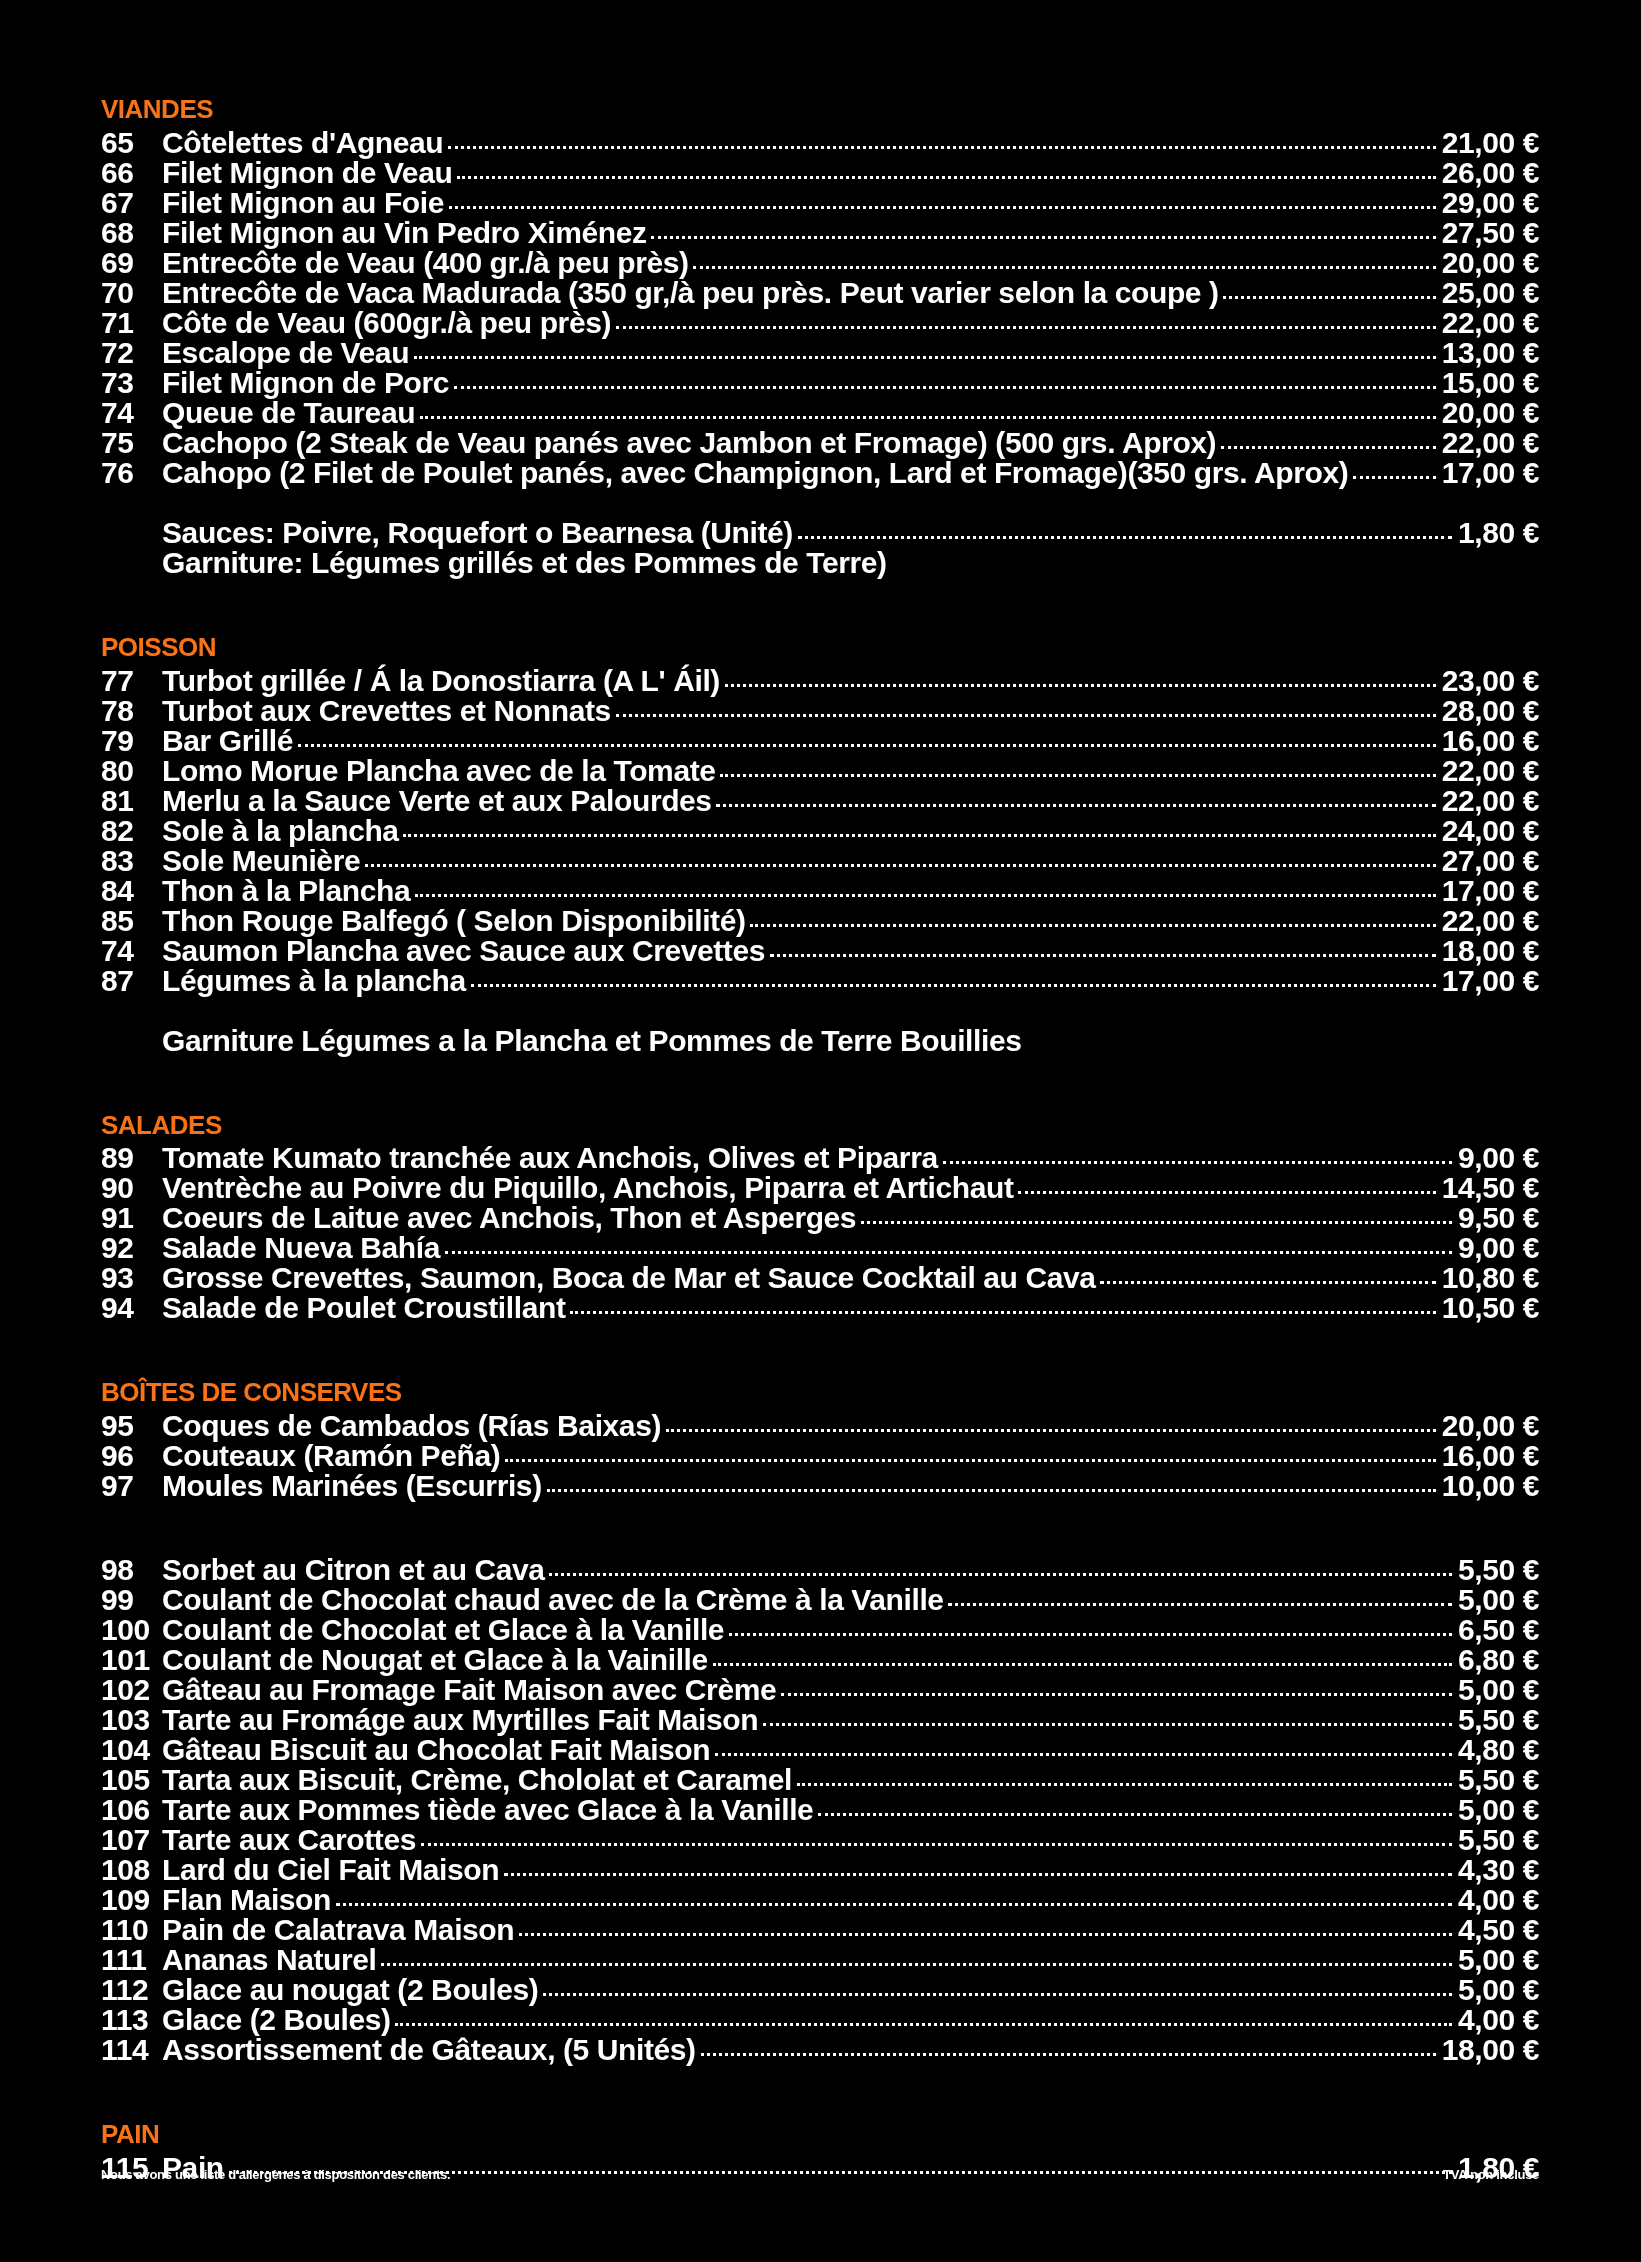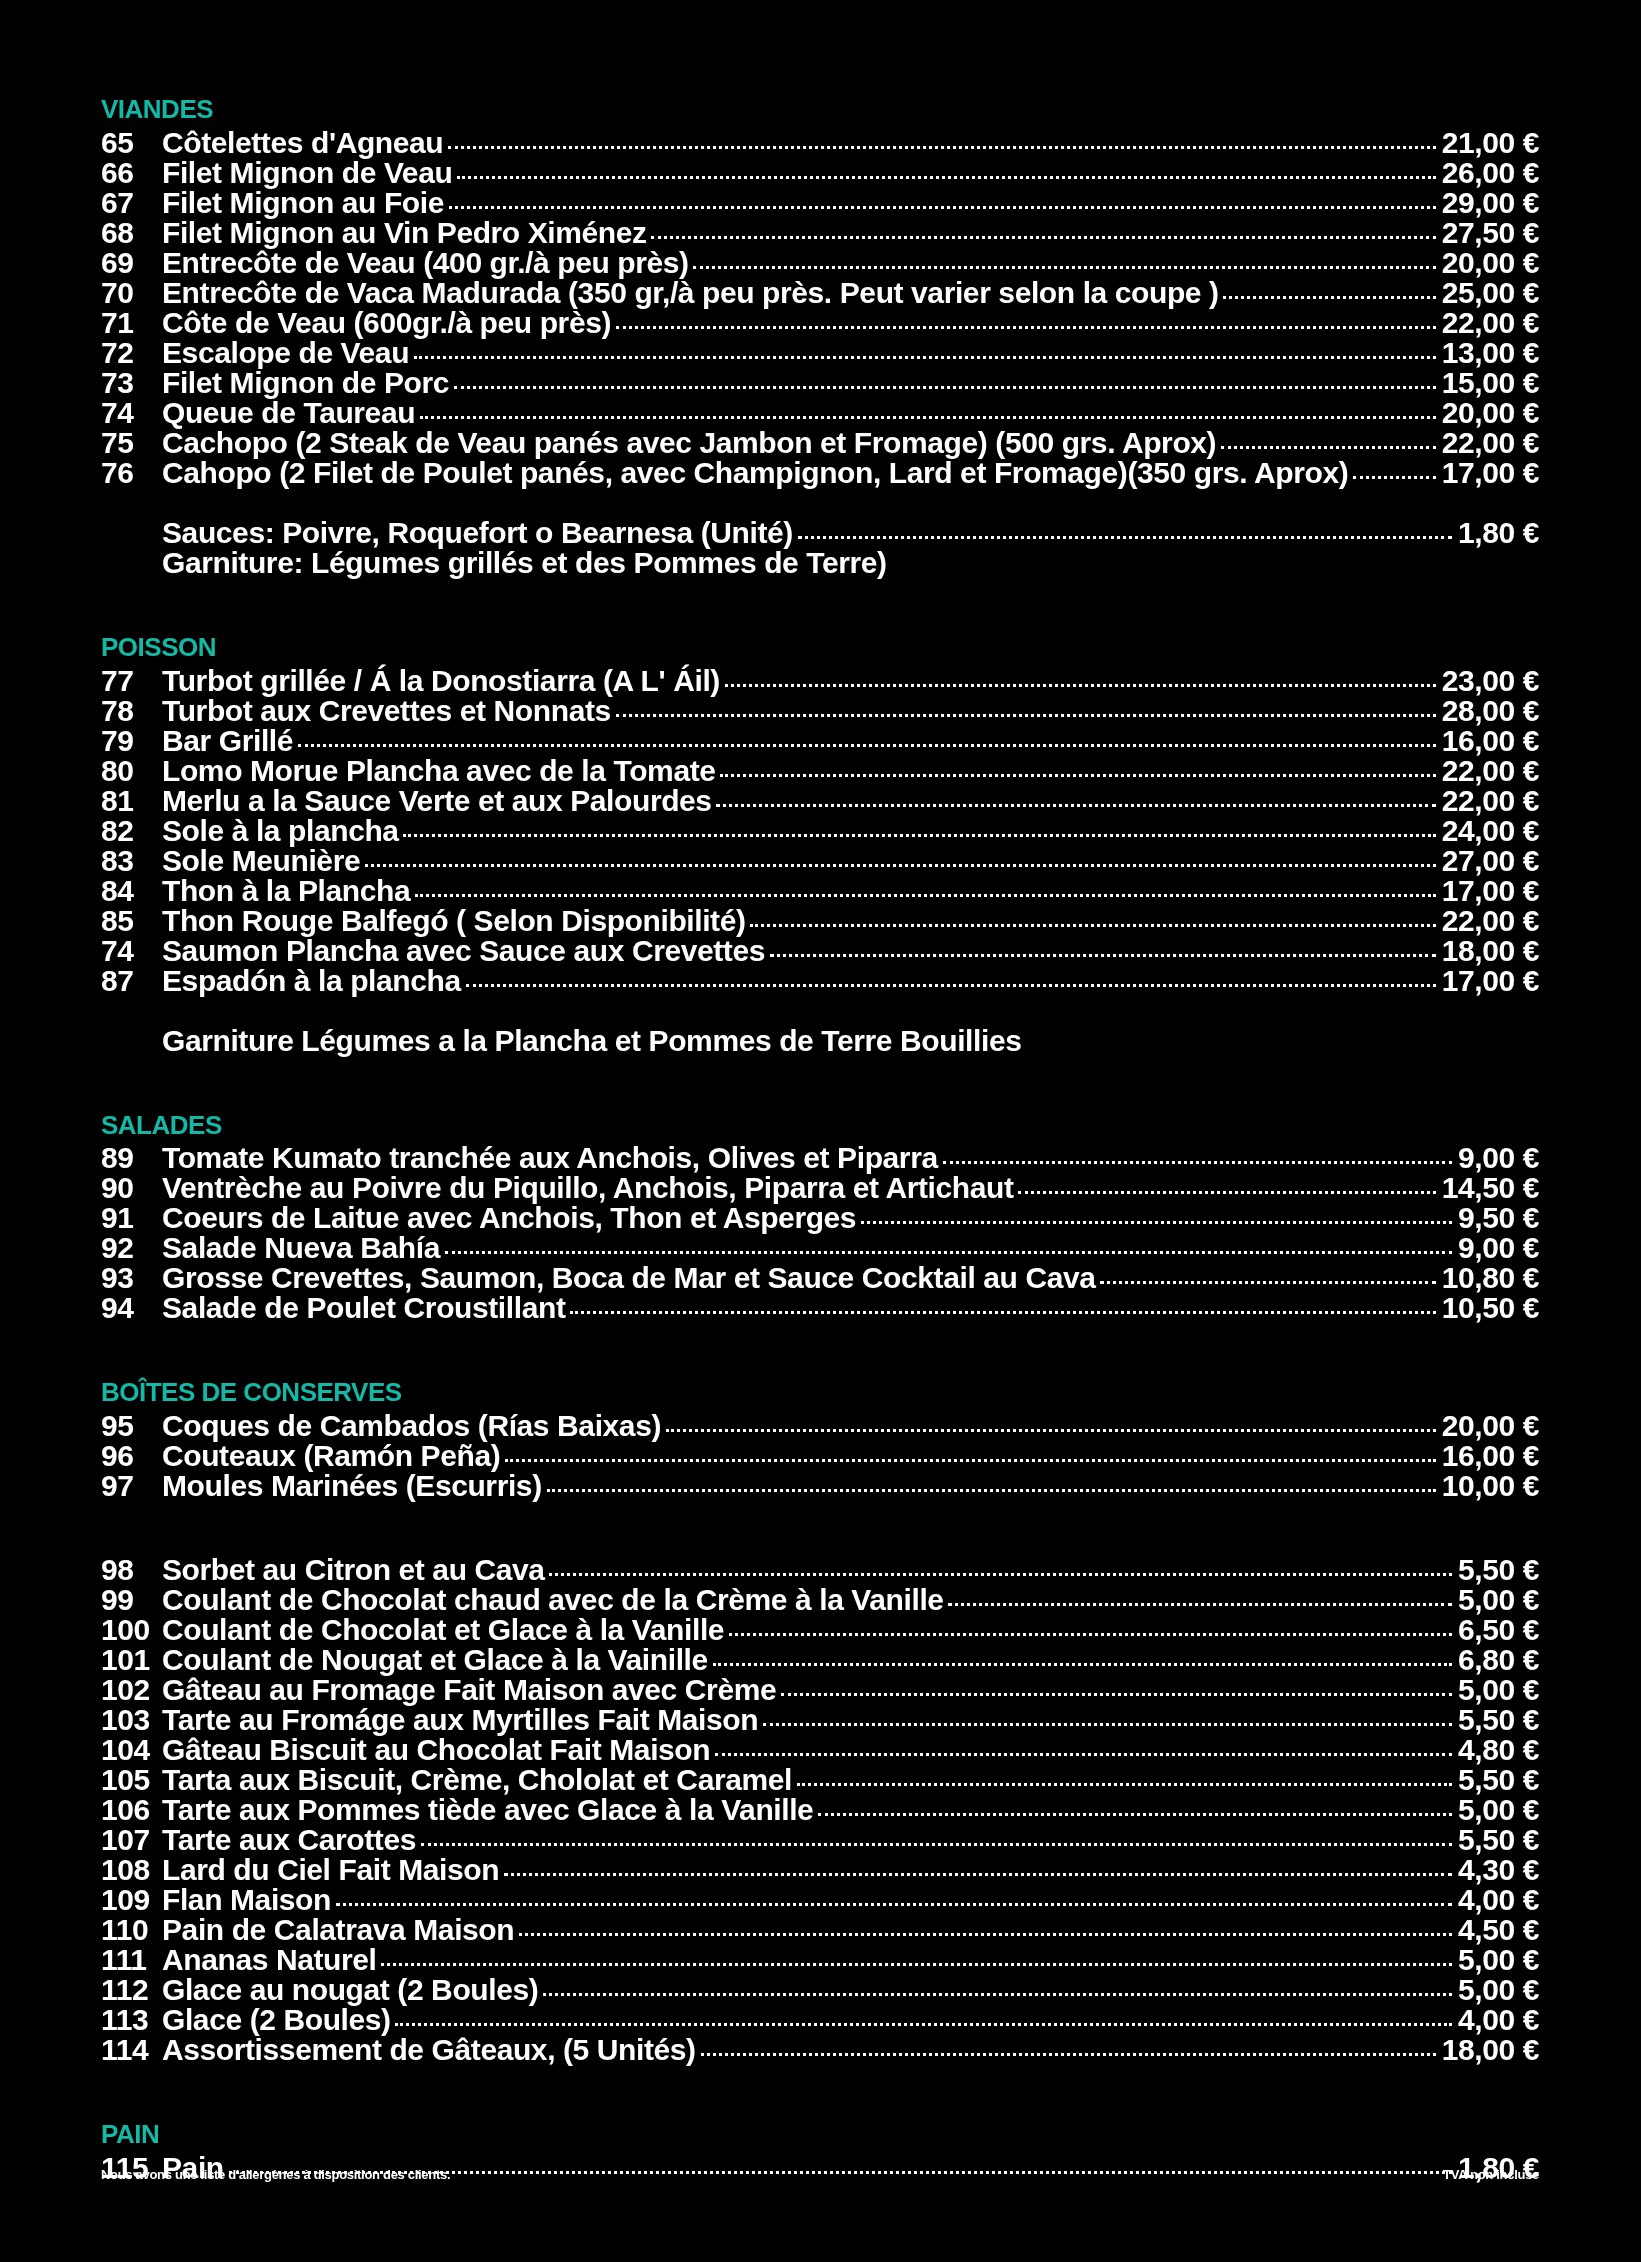--- a/index.html
+++ b/index.html
@@ -12,21 +12,21 @@
     color: #fff;
     overflow: hidden;
   }
   .page {
     position: absolute; inset: 0;
     padding: 94px 103px 0 101px;
   }
   .section { margin-top: 54px; }
   .section:first-child { margin-top: 0; }
   .section-heading {
-    color: #14b8a6;
+    color: #f97316;
     font-size: 26px;
     letter-spacing: -0.5px;
     line-height: 30px;
     margin-bottom: 3.8px;
     text-transform: uppercase;
   }
   .row {
     display: flex;
     align-items: flex-start;
     font-size: 30px;
@@ -203,21 +203,21 @@
           <span class="price">22,00 €</span>
         </div>
         <div class="row">
           <span class="num">74</span>
           <span class="name">Saumon Plancha avec  Sauce aux Crevettes</span>
           <span class="dots"></span>
           <span class="price">18,00 €</span>
         </div>
         <div class="row">
           <span class="num">87</span>
-          <span class="name">Espadón à la plancha</span>
+          <span class="name">Légumes à la plancha</span>
           <span class="dots"></span>
           <span class="price">17,00 €</span>
         </div>
         <div class="notes">
           <div class="row note-row no-dots">
             <span class="name">Garniture Légumes a la Plancha et Pommes de Terre Bouillies</span>
           </div>
         </div>
       </div>
       <div class="section">

